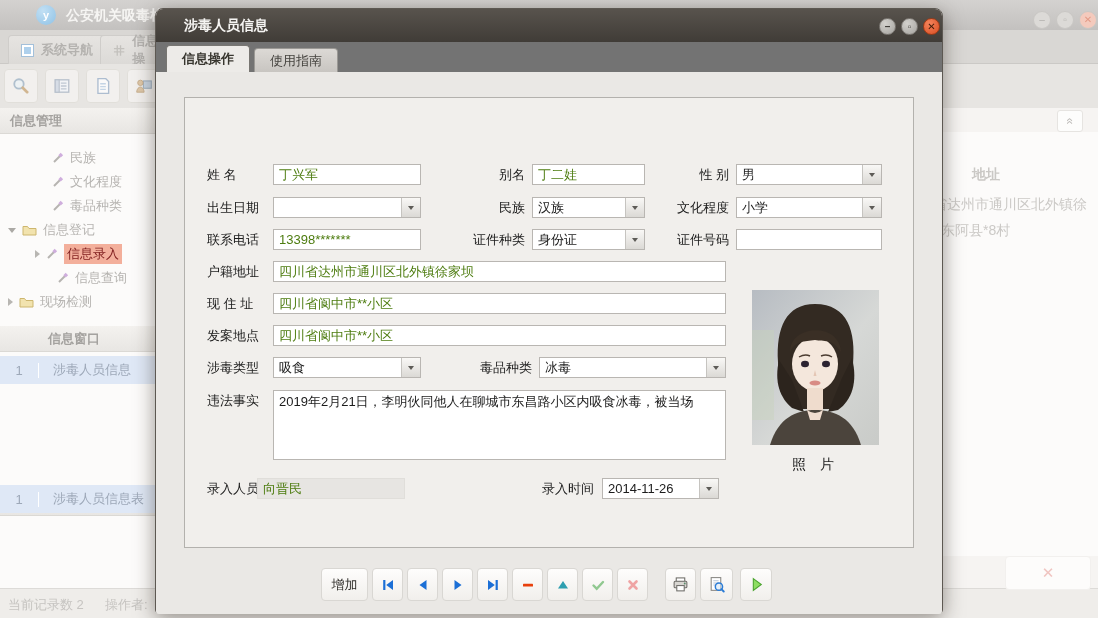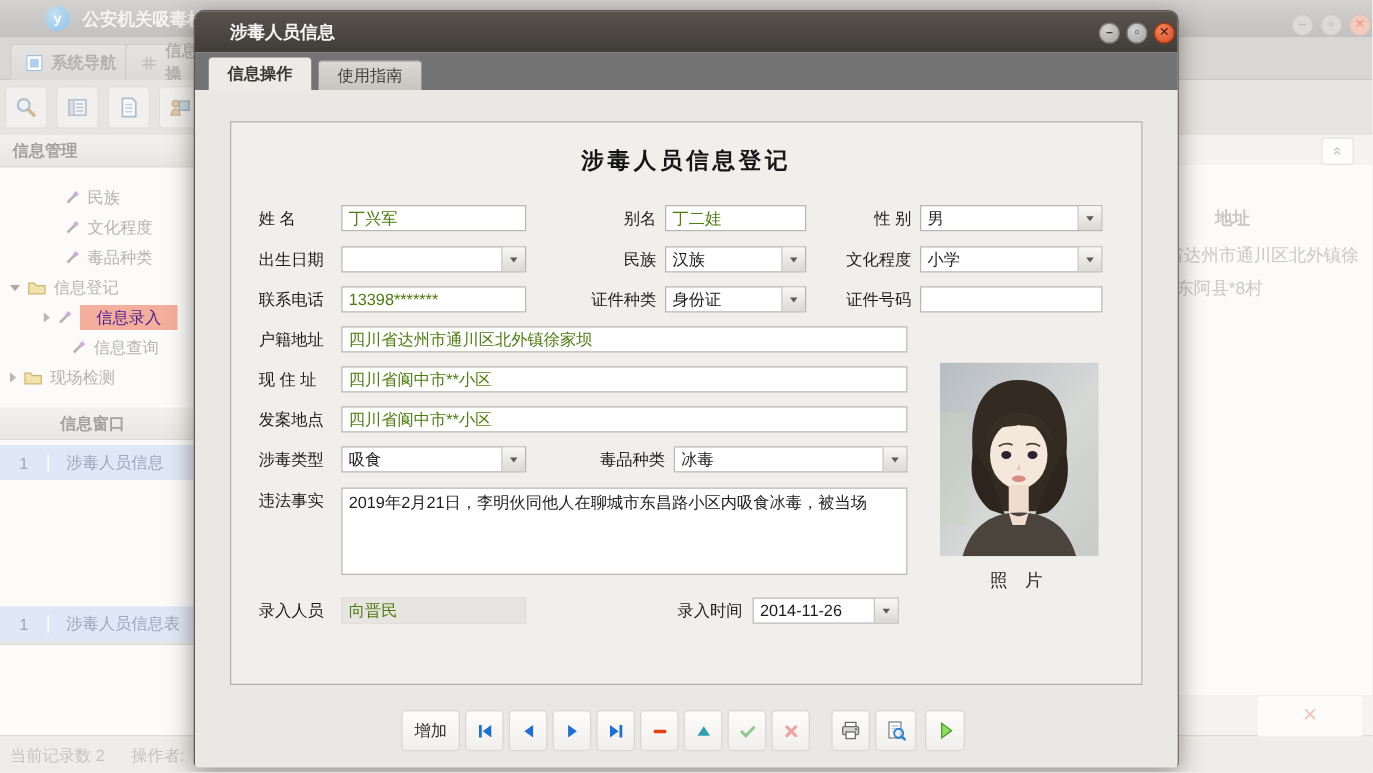--- a/index.html
+++ b/index.html
@@ -33,21 +33,21 @@
   .bg-sidebar{position:absolute;left:0;top:108px;width:155px;height:480px;background:#fcfbfa;}
   .sec-h{position:absolute;left:0;width:155px;height:26px;line-height:26px;
     background:linear-gradient(#f4f2ef,#e8e6e3);border-bottom:1px solid #dbd9d5;
     color:#a4a29f;font-size:13px;font-weight:bold;padding-left:10px;box-sizing:border-box;}
   .tree-item{position:absolute;height:20px;display:flex;align-items:center;gap:6px;
     font-size:13px;color:#b6b4b1;white-space:nowrap;}
   .ar-r{width:0;height:0;border-top:4px solid transparent;border-bottom:4px solid transparent;
     border-left:5px solid #b8b6b2;}
   .ar-d{width:0;height:0;border-left:4px solid transparent;border-right:4px solid transparent;
     border-top:5px solid #aba9a5;}
-  .hl{background:#f3af9b;color:#4c1d95;padding:1px 13px;}
+  .hl{background:#f3af9b;color:#7f1d1d;padding:1px 3px;}
   .lb-row{position:absolute;left:0;width:155px;height:28px;background:#dfe8f6;
     display:flex;align-items:center;font-size:13px;color:#9da8b8;}
   .lb-row .num{width:38px;text-align:center;border-right:1px solid #fff;}
   .lb-row .lbl{padding-left:14px;}
   .bg-status{position:absolute;left:0;top:588px;width:1098px;height:30px;background:#efedea;
     border-top:1px solid #dddbd8;box-sizing:border-box;color:#c6c4c1;font-size:13px;}
   .bg-status span{position:absolute;top:7px;}
   .bg-right{position:absolute;left:943px;top:108px;width:155px;height:480px;background:#f6f4f2;}
   .bg-right .white{position:absolute;left:0;top:24px;width:155px;height:424px;background:#fcfbfa;}
   .collapse-btn{position:absolute;left:114px;top:2px;width:26px;height:22px;background:#fdfdfc;
@@ -259,21 +259,20 @@
       <div class="mc close" style="left:767px;">✕</div>
     </div>
 
     <div class="m-tabsrow">
       <div class="m-tab active">信息操作</div>
       <div class="m-tab idle">使用指南</div>
     </div>
 
     <div class="m-body">
       <div class="form-panel">
-        <div class="f-title">涉毒人员信息登记</div>
 
         <div class="f-label" style="left:22px;top:66px;">姓 名</div>
         <div class="f-input" style="left:88px;top:66px;width:148px;">丁兴军</div>
         <div class="f-label r" style="left:240px;top:66px;width:100px;">别名</div>
         <div class="f-input" style="left:347px;top:66px;width:113px;">丁二娃</div>
         <div class="f-label r" style="left:444px;top:66px;width:100px;">性 别</div>
         <div class="dd" style="left:551px;top:66px;width:146px;">
           <span class="val">男</span>
           <span class="btn">
               <span class="tri"></span>
@@ -335,21 +334,21 @@
           <span class="val">冰毒</span>
           <span class="btn">
               <span class="tri"></span>
             </span>
         </div>
 
         <div class="f-label" style="left:22px;top:292px;">违法事实</div>
         <div class="f-area" style="left:88px;top:292px;width:453px;height:70px;">2019年2月21日，李明伙同他人在聊城市东昌路小区内吸食冰毒，被当场</div>
 
         <div class="f-label" style="left:22px;top:380px;">录入人员</div>
-        <div class="f-input disabled" style="left:88px;top:380px;width:148px;">向晋民</div>
+        <div class="f-input disabled" style="left:72px;top:380px;width:148px;">向晋民</div>
         <div class="f-label r" style="left:309px;top:380px;width:100px;">录入时间</div>
         <div class="dd" style="left:417px;top:380px;width:117px;">
           <span class="val">2014-11-26</span>
           <span class="btn">
               <span class="tri"></span>
             </span>
         </div>
 
         <div class="photo">
           <svg width="127" height="155" viewBox="0 0 127 155">

